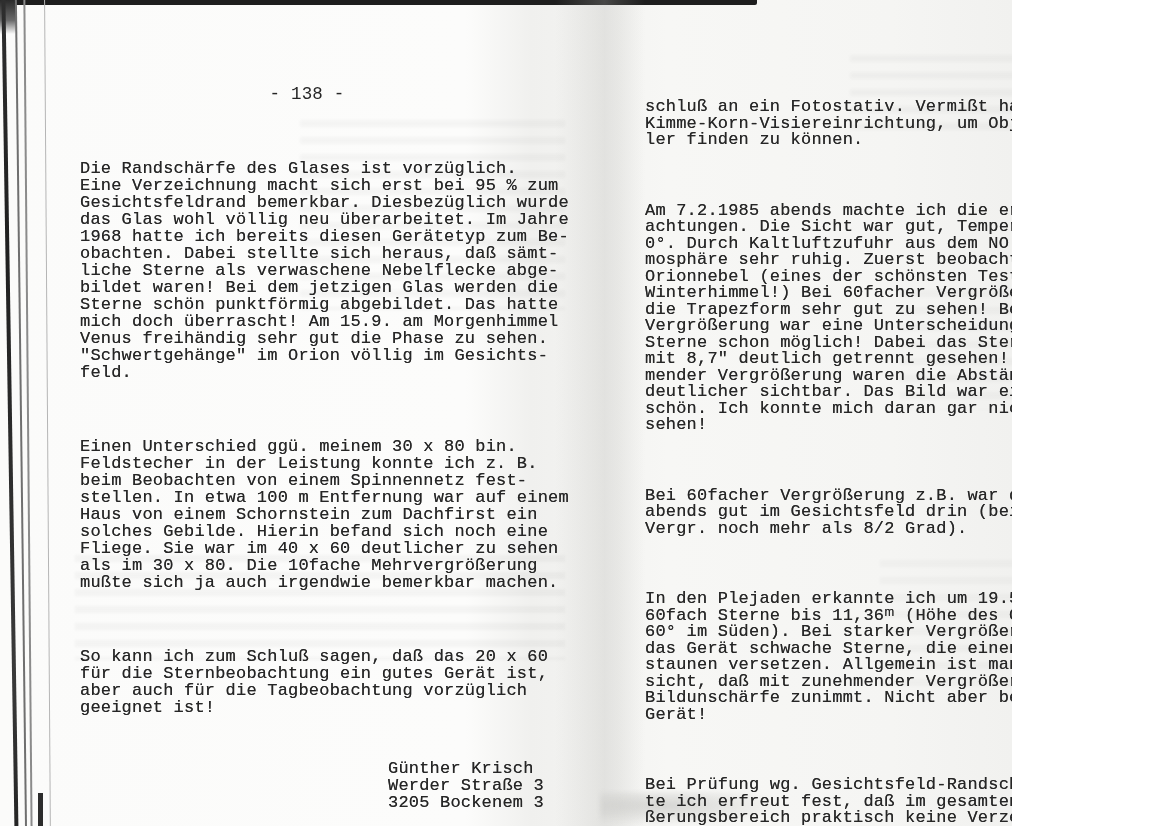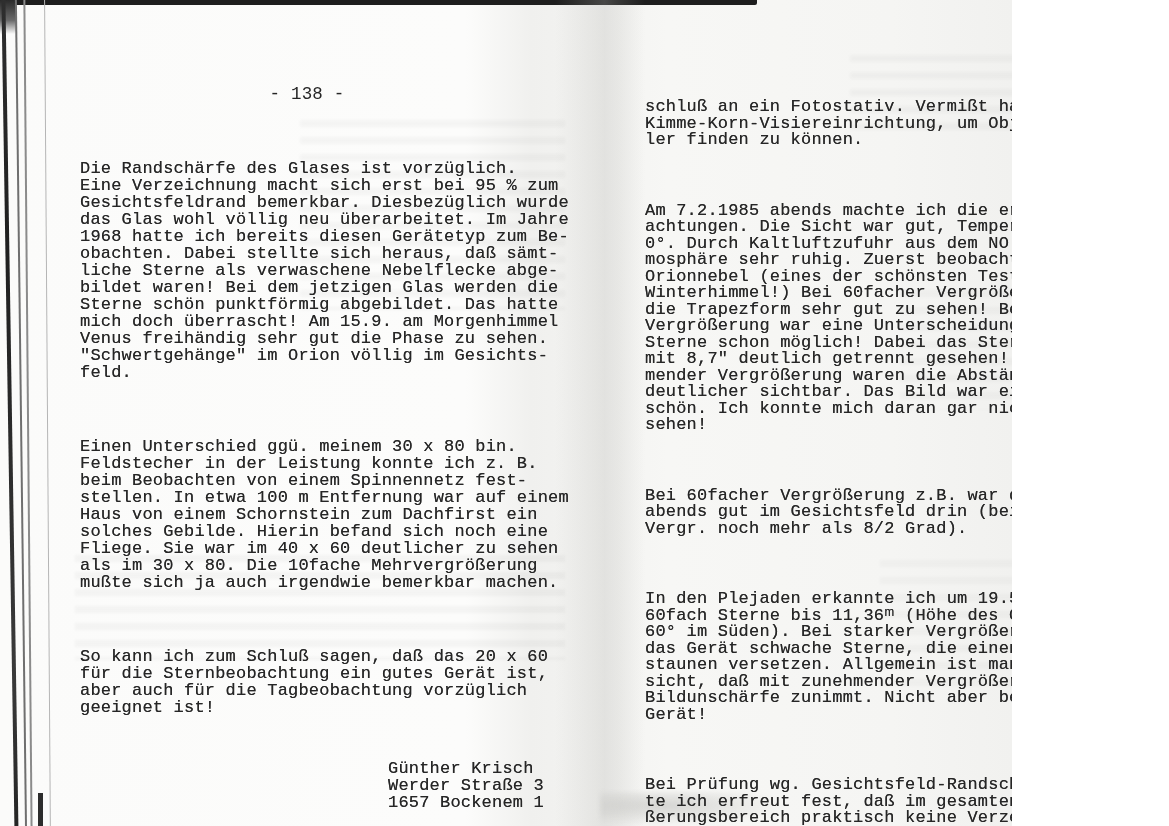--- a/index.html
+++ b/index.html
@@ -152,21 +152,21 @@
 solches Gebilde. Hierin befand sich noch eine
 Fliege. Sie war im 40 x 60 deutlicher zu sehen
 als im 30 x 80. Die 10fache Mehrvergrößerung
 mußte sich ja auch irgendwie bemerkbar machen.</p>
     <p class="para">So kann ich zum Schluß sagen, daß das 20 x 60
 für die Sternbeobachtung ein gutes Gerät ist,
 aber auch für die Tagbeobachtung vorzüglich
 geeignet ist!</p>
     <div class="sig sig-left">Günther Krisch
 Werder Straße 3
-1657 Bockenem 1</div>
+3205 Bockenem 3</div>
     
     
   </div>
 
   <div class="page page-right">
     <p class="para first">schluß an ein Fotostativ. Vermißt habe ich eine
 Kimme-Korn-Visiereinrichtung, um Objekte schnel-
 ler finden zu können.</p>
     <p class="para">Am 7.2.1985 abends machte ich die ersten Beob-
 achtungen. Die Sicht war gut, Temperatur bei

